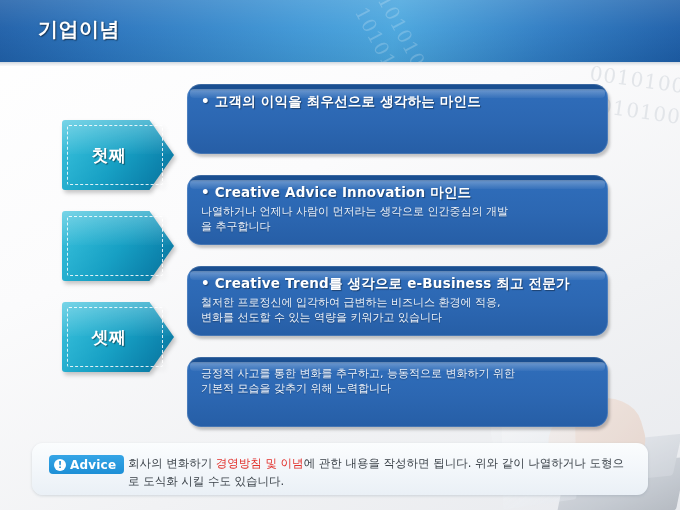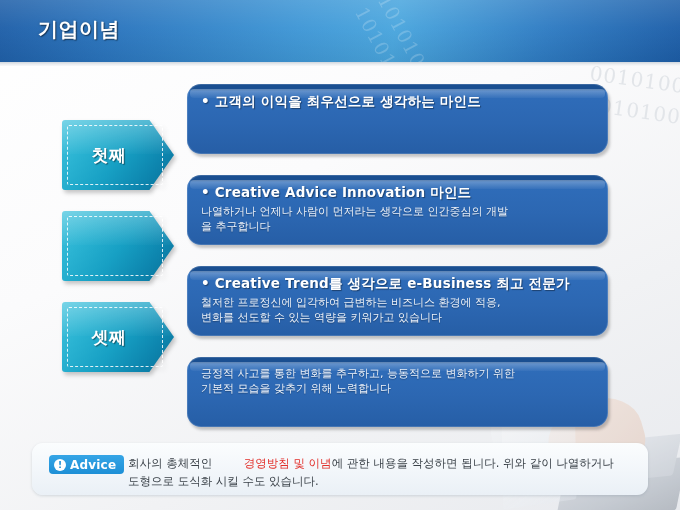--- a/index.html
+++ b/index.html
@@ -311,21 +311,21 @@
   }
   .advice-text {
     position: absolute;
     left: 96px;
     top: 11px;
     width: 500px;
     font-size: 11.5px;
     color: #3a4148;
     line-height: 18px;
   }
-  .advice-text .hl { color: #e2302b; margin-left: 28px; }
+  .advice-text .hl { color: #e2302b; }
 </style>
 </head>
 <body>
 
 <div id="slide">
 
   <div class="header">
     <div class="header-sheen"></div>
     <div class="header-binary">
       <span>10101010101110011101</span>
@@ -410,17 +410,17 @@
     </div>
 
   </div>
 
   <div class="advice">
     <div class="advice-badge">
       <span class="excl">!</span>
       <span class="blabel">Advice</span>
     </div>
     <div class="advice-text">
-      <span>회사의 총체적인 </span><span class="hl">경영방침 및 이념</span><span>에 관한 내용을 작성하면 됩니다. 위와 같이 나열하거나 도형으로 도식화 시킬 수도 있습니다.</span>
+      <span>회사의 변화하기 </span><span class="hl">경영방침 및 이념</span><span>에 관한 내용을 작성하면 됩니다. 위와 같이 나열하거나 도형으로 도식화 시킬 수도 있습니다.</span>
     </div>
   </div>
 
 </div>
 
 </body></html>

